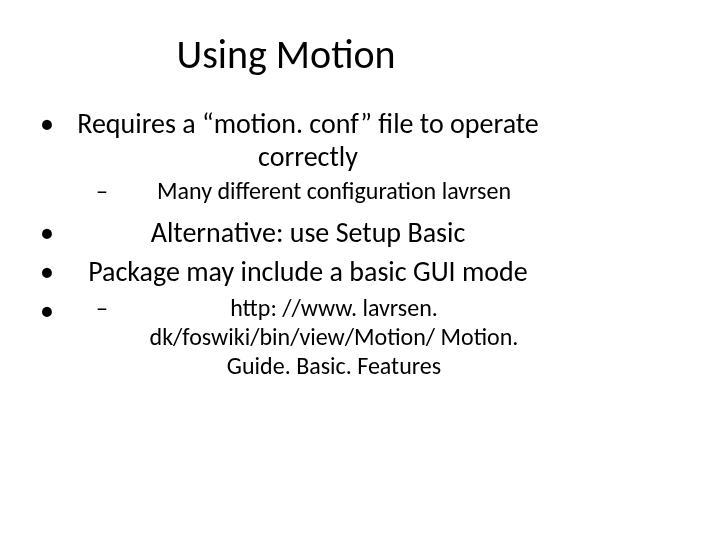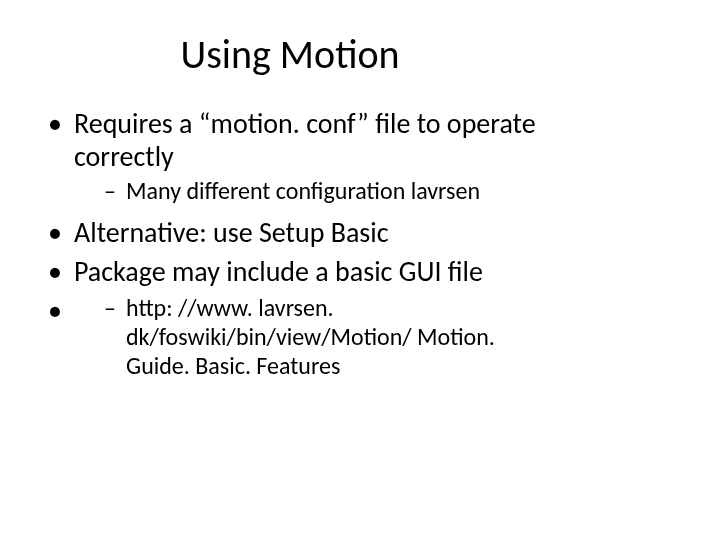--- a/index.html
+++ b/index.html
@@ -8,40 +8,41 @@
     width: 720px;
     height: 540px;
     background: #fff;
     font-family: Calibri, "Segoe UI", Arial, sans-serif;
     color: #000;
   }
   .slide {
     width: 580px;
     height: 540px;
     box-sizing: border-box;
-    padding: 20px 30px 20px 30px;
+    padding: 20px 30px 20px 22px;
     position: relative;
   }
   .title {
     text-align: center;
     font-size: 40px;
     font-weight: 400;
     margin: 10px 0 28px 0;
   }
   ul.level1 {
     list-style: none;
     margin: 0;
     padding: 0 0 0 18px;
   }
   ul.level1 > li {
     position: relative;
     font-size: 28px;
     line-height: 1.18;
     padding-left: 26px;
     margin-bottom: 6px;
+    text-align: center;
   }
   ul.level1 > li::before {
     content: "•";
     position: absolute;
     left: 0;
     top: 0;
     font-size: 28px;
   }
   ul.level2 {
     list-style: none;
@@ -74,21 +75,21 @@
       <ul class="level2">
         <li>
           <span>Many different configuration lavrsen</span>
         </li>
       </ul>
     </li>
     <li>
       <span>Alternative: use Setup Basic</span>
     </li>
     <li>
-      <span>Package may include a basic GUI file</span>
+      <span>Package may include a basic GUI mode</span>
     </li>
     <li>
       <ul class="level2">
         <li>
           <span>http: //www. lavrsen. dk/foswiki/bin/view/Motion/ Motion. Guide. Basic. Features</span>
         </li>
       </ul>
     </li>
   </ul>
 </div>

